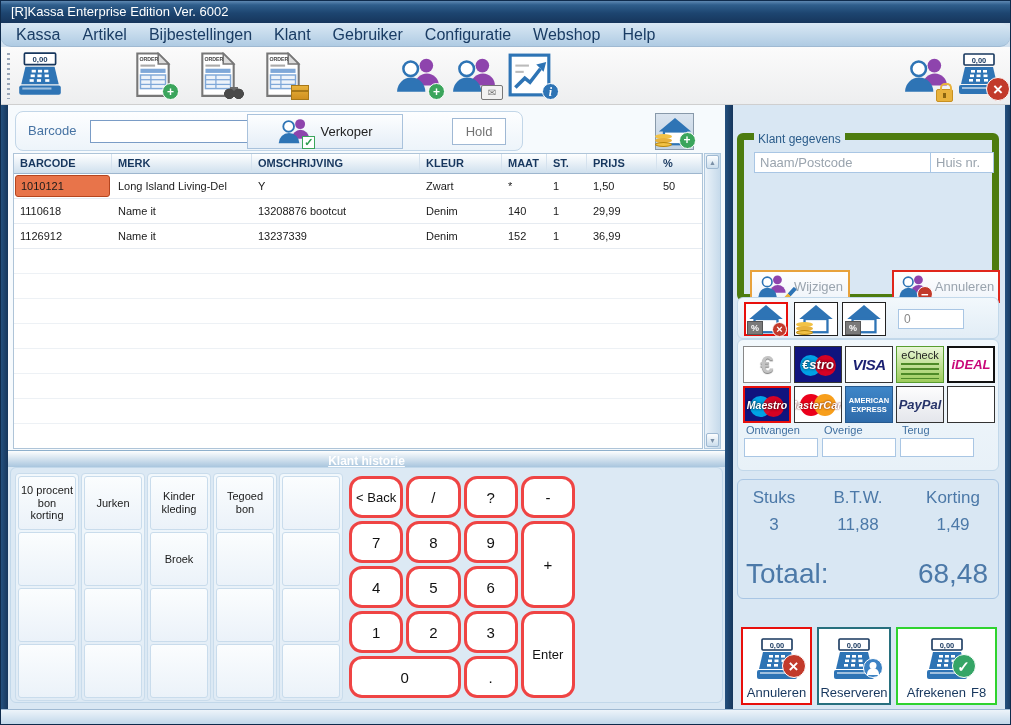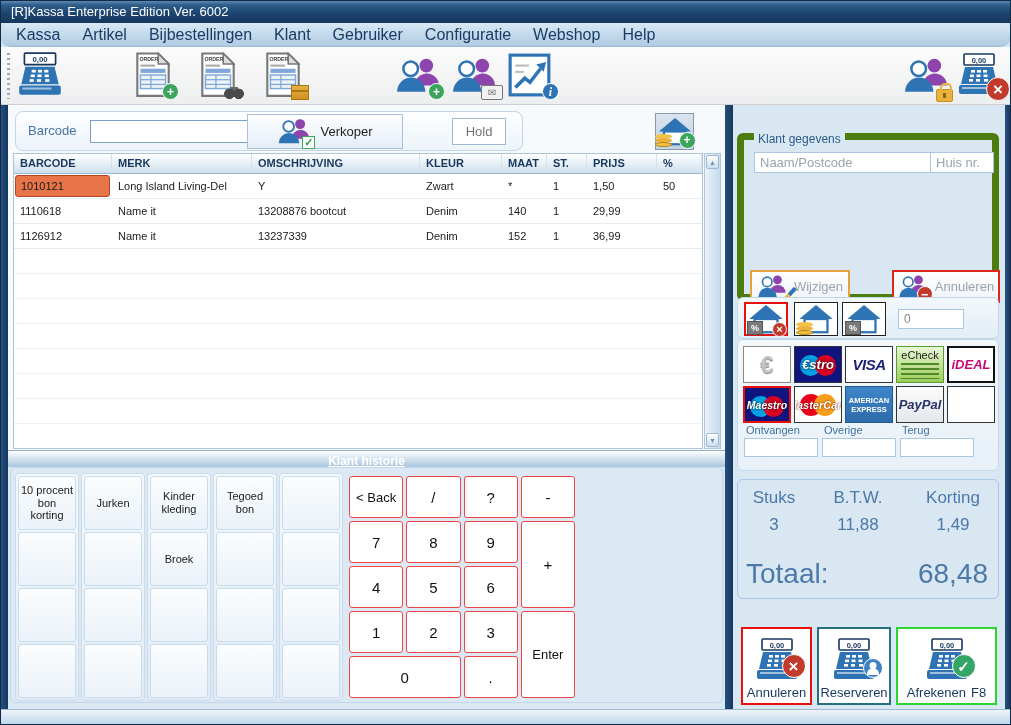--- a/index.html
+++ b/index.html
@@ -100,21 +100,21 @@
   .bottom-panel{position:absolute;left:2px;top:0;width:713px;height:236px;border:1px solid #C2D8EA;
     border-radius:6px;background:#DCE9F4;}
   .quick-area{position:absolute;left:4px;top:5px;display:flex;gap:2px;}
   .qcol{width:64px;background:linear-gradient(#F2F8FC,#E0EBF5);border:1px solid #C9DCEC;border-radius:4px;
     padding:2px;display:flex;flex-direction:column;gap:2px;}
   .qbtn{height:54px;background:linear-gradient(#FBFDFE,#EBF2F9);border:1px solid #C9DCEC;border-radius:3px;
     font-size:11px;color:#1A1A1A;display:flex;align-items:center;justify-content:center;text-align:center;
     line-height:1.15;padding:1px;}
   .numpad{position:absolute;left:338px;top:8px;width:226px;height:222px;display:grid;
     grid-template-columns:repeat(4,1fr);grid-template-rows:repeat(5,1fr);gap:3px;}
-  .npk{background:#fff;border:1px solid #ef4444;border-radius:3px;display:flex;align-items:center;
+  .npk{background:#fff;border:3px solid #ef4444;border-radius:13px;display:flex;align-items:center;
     justify-content:center;font-size:15px;color:#111;}
   .npk-small{font-size:13px;}
 
   
   .right-panel{position:absolute;left:732px;top:104px;width:272px;height:604px;background:#D9E7F3;}
   .customer-box{position:absolute;left:4px;top:28px;width:262px;height:168px;border:7px solid #4d7c0f;
     border-radius:6px;}
   .box-title{position:absolute;left:10px;top:-8px;background:#D9E7F3;padding:0 4px;font-size:12px;color:#2B5C8A;}
   .cust-input{position:absolute;top:12px;height:21px;border:1px solid #A9C6E4;font-size:13px;padding:0 5px;color:#333;}
   .cust-input::placeholder{color:#9AA4AE;opacity:1;}

